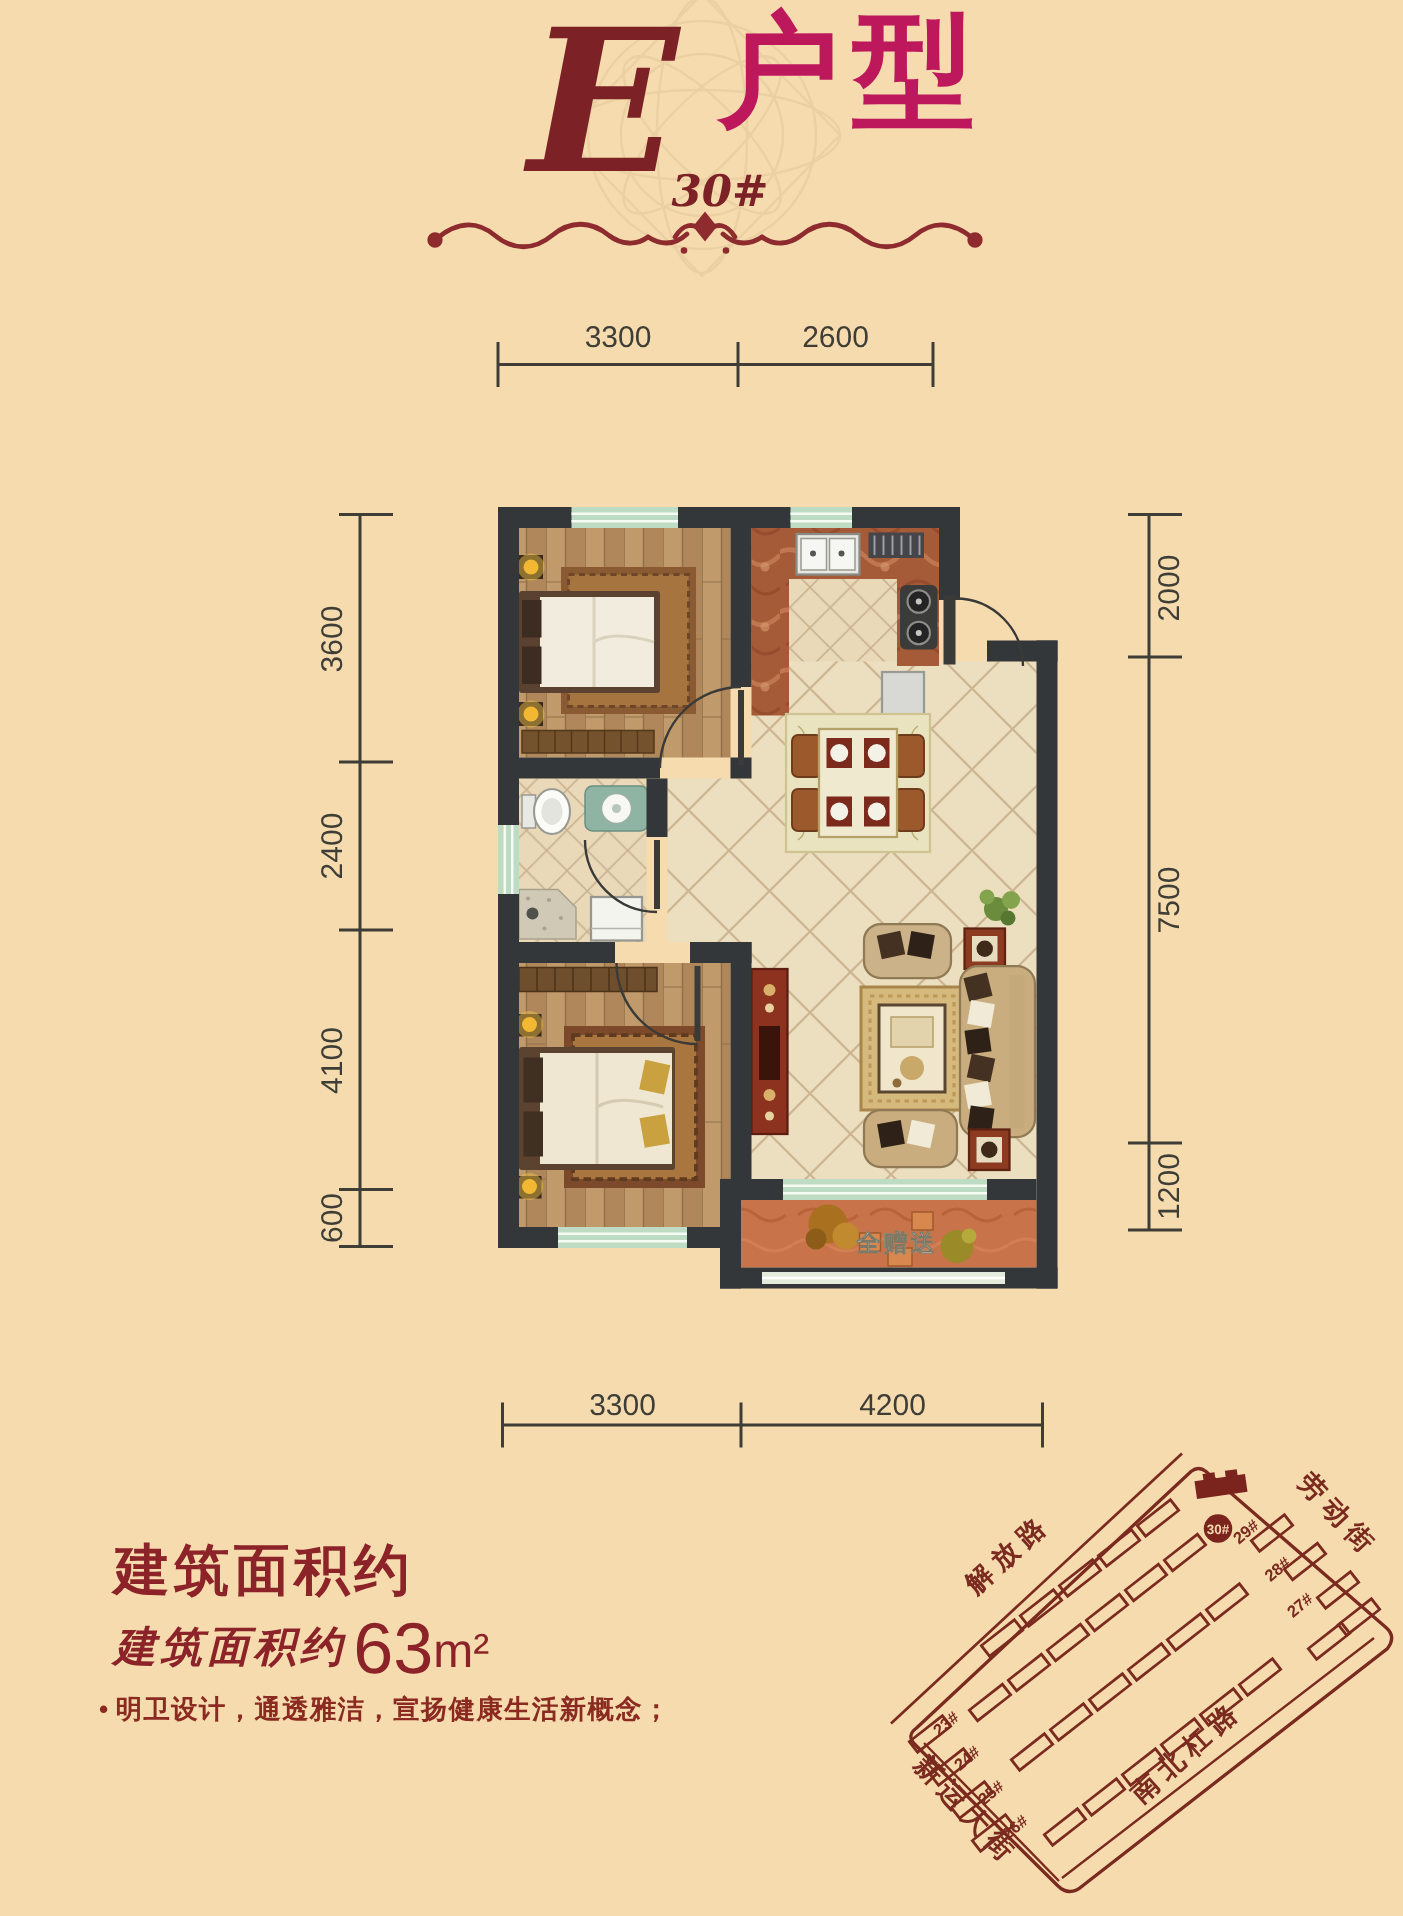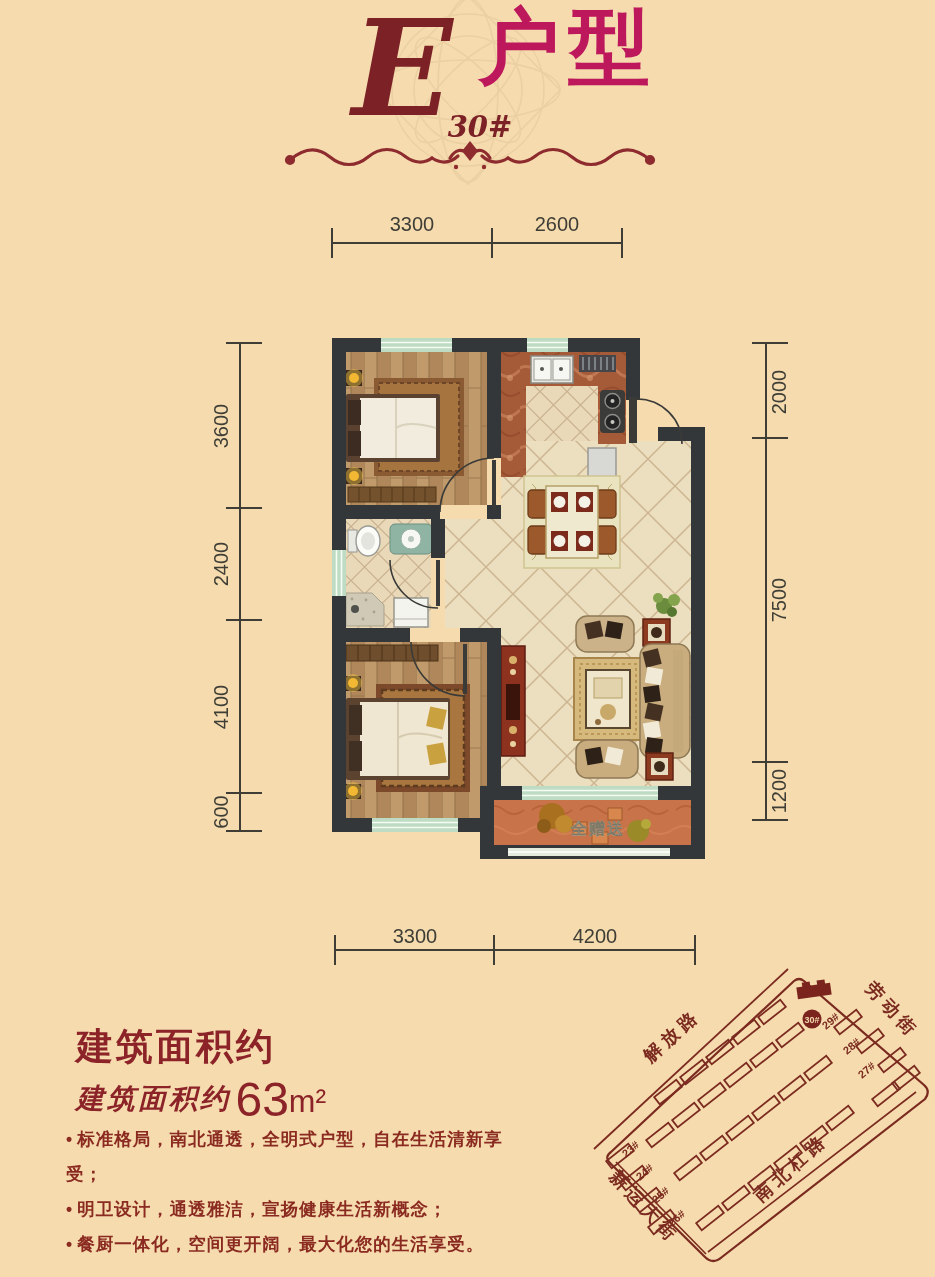--- a/index.html
+++ b/index.html
@@ -335,23 +335,21 @@
     <text x="786" y="791" class="dim" transform="rotate(-90 786 791)">1200</text>
   </g>
 </svg>
 
 <div class="abs layout-title">建筑面积约</div>
 <div class="abs area-line">
   <span class="area-prefix">建筑面积约</span>
   <span class="area-value">63</span><span class="area-unit">m²</span>
 </div>
 <ul class="abs features">
-  <li>标准格局，南北通透，全明式户型，自在生活清新享受；</li>
   <li>明卫设计，通透雅洁，宣扬健康生活新概念；</li>
-  <li>餐厨一体化，空间更开阔，最大化您的生活享受。</li>
 </ul>
 
 <svg viewBox="575 960 360 317" style="left:575px;top:960px;width:360px;height:317px">
   <g stroke="#7b2a1f" fill="none" stroke-width="2.2">
     <path d="M611,1152 L794,981 Q799,977 804,981 L924,1085 Q931,1091 925,1099 L722,1257 Q713,1265 705,1257 L610,1163 Q604,1157 611,1152 Z"></path>
     <path d="M594,1149 L788,969" stroke-width="1.8"></path>
     <path d="M616,1162 L706,1254 M708,1252 L916,1092" stroke-width="1.6"></path>
   </g>
 
   <g stroke="#7b2a1f" fill="none" stroke-width="1.8">

